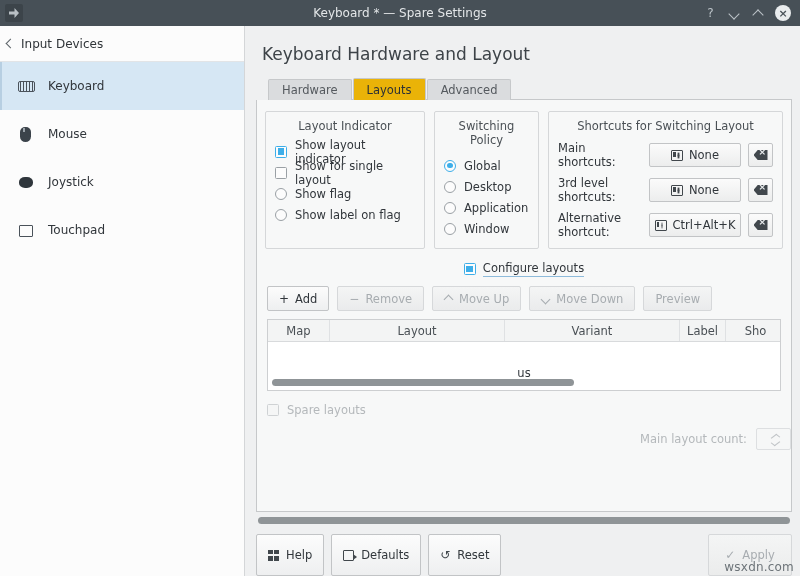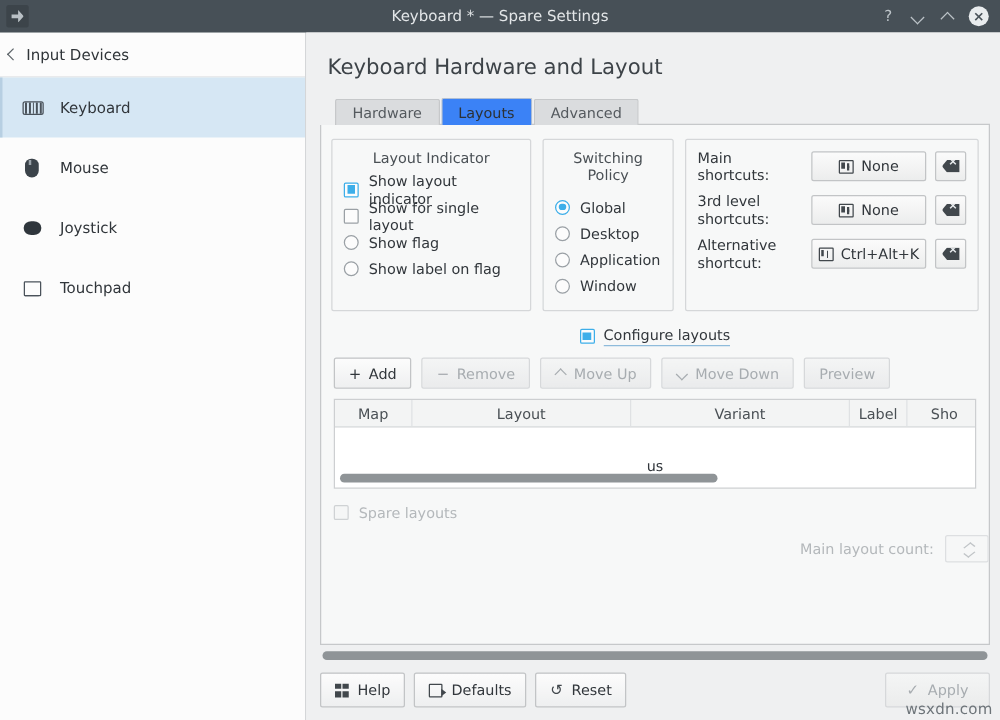--- a/index.html
+++ b/index.html
@@ -245,21 +245,21 @@
     color: #54595e;
     background: #dadcde;
     border: 1px solid #c6c8ca;
     border-bottom: none;
     border-radius: 2px 2px 0 0;
     margin-right: 1px;
     position: relative;
     z-index: 1;
   }
   .tab.active {
-    background: #3b82f6;
+    background: #eab308;
     color: #2c3135;
     z-index: 3;
     height: 22px;
   }
 
   .panel {
     flex: 1;
     margin: 0 8px 0 11px;
     background: #f7f8f8;
     border: 1px solid #c6c8ca;
@@ -575,21 +575,21 @@
     background: #8f9497;
     border-radius: 3.5px;
   }
   .foot-btns {
     display: flex;
     align-items: center;
     gap: 7px;
     padding-top: 10px;
   }
   .fbtn {
-    height: 28px;
+    height: 42px;
     padding: 0 11px;
     display: flex;
     align-items: center;
     gap: 7px;
     font-size: 11.5px;
     color: #31363b;
     background: linear-gradient(#fcfcfc, #eeeff0);
     border: 1px solid #c2c4c6;
     border-radius: 2px;
   }
@@ -744,20 +744,21 @@
               <span class="radio"></span>
               <span>Application</span>
             </div>
             <div class="opt-row">
               <span class="radio"></span>
               <span>Window</span>
             </div>
           </div>
 
           <div class="group g-shortcuts">
+            <div class="group-title">Shortcuts for Switching Layout</div>
 
             <div class="sc-row">
               <span class="sc-label">Main shortcuts:</span>
               <span class="kbtn shortcut">
                 <span class="ico-shortcut"></span>
                 <span>None</span>
               </span>
               <span class="clear-btn">
                 <span class="ico-backspace"></span>
               </span>

